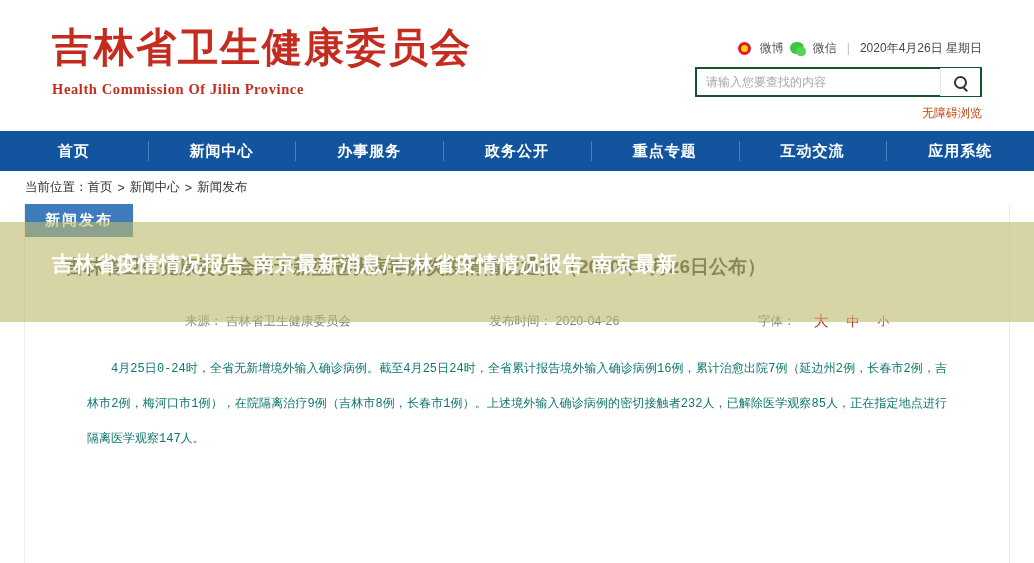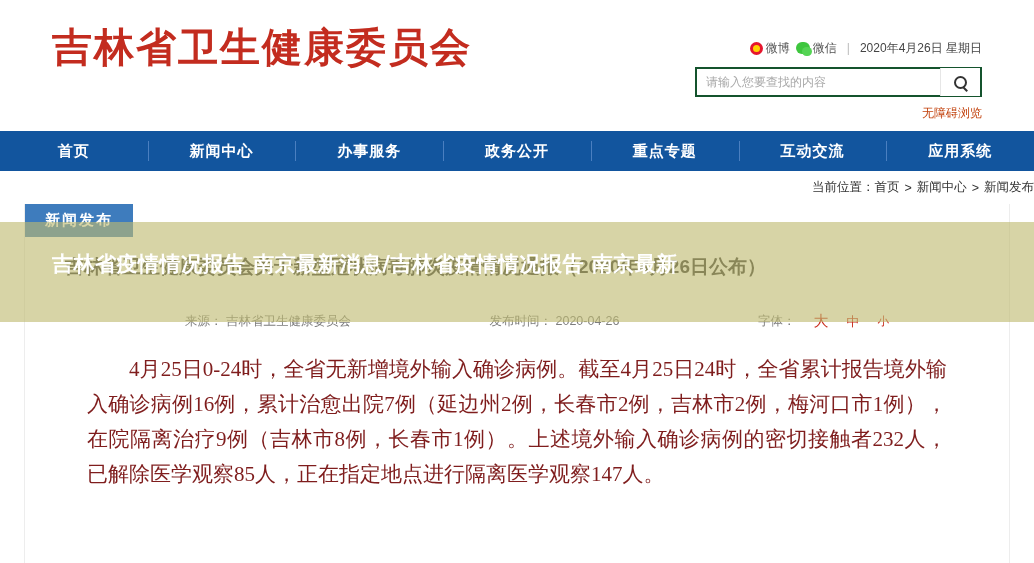--- a/index.html
+++ b/index.html
@@ -47,21 +47,21 @@
   }
   .social-row {
     display: flex;
     align-items: center;
     justify-content: flex-end;
     gap: 6px;
     font-size: 12px;
     color: #555;
     height: 16px;
   }
-  .social-item { display: flex; align-items: center; gap: 3px; }
+  .social-item { display: flex; align-items: center; gap: 9px; }
   .ico-weibo {
     width: 13px; height: 13px; border-radius: 50%;
     background: #e6162d; display: inline-block; position: relative;
   }
   .ico-weibo::after {
     content: ""; position: absolute; left: 3px; top: 3px;
     width: 7px; height: 7px; border-radius: 50%;
     background: #ffd200;
   }
   .ico-weixin {
@@ -140,21 +140,20 @@
   }
 
   
   .crumb {
     height: 33px;
     display: flex; align-items: center;
     padding-left: 25px;
     font-size: 12.5px;
     color: #333;
     background: #fff;
-    justify-content: flex-end;
   }
   .crumb a { color: #333; text-decoration: none; }
   .crumb .sep { margin: 0 5px; color: #333; }
 
   
   .content {
     position: relative;
     background: #fff;
     height: 359px;
   }
@@ -197,26 +196,26 @@
   .meta-item { white-space: nowrap; margin-left: 40px; }
   .font-sizes { display: flex; align-items: center; gap: 18px; }
   .fs { color: #c92b1c; cursor: pointer; }
   .fs.big { font-size: 15px; }
   .fs.mid { font-size: 13px; }
   .fs.small { font-size: 11.5px; }
 
   .body-text {
     position: absolute;
     left: 62px; right: 62px; top: 148px;
-    font-size: 21px;
+    font-size: 12px;
     line-height: 35px;
-    color: #7f1d1d;
+    color: #0f766e;
     text-align: justify;
     text-indent: 2em;
-    font-family: Liberation Serif, serif;
+    font-family: Liberation Mono, monospace;
   }
 
   
   .overlay-band {
     position: absolute;
     left: 0; right: 0;
     top: 222px;
     height: 100px;
     background: rgba(191, 186, 112, 0.62);
     z-index: 5;
@@ -236,20 +235,21 @@
   }
 </style>
 </head>
 <body>
 
 <div class="page">
 
   <div class="header">
     <div class="logo-block">
       <div class="logo-cn">吉林省卫生健康委员会</div>
+      <div class="logo-en">Health Commission Of Jilin Province</div>
     </div>
 
     <div class="header-right">
       <div class="social-row">
         <span class="social-item">
           <span class="ico-weibo"></span>
           <span>微博</span>
         </span>
         <span class="social-item">
           <span class="ico-weixin"></span>

